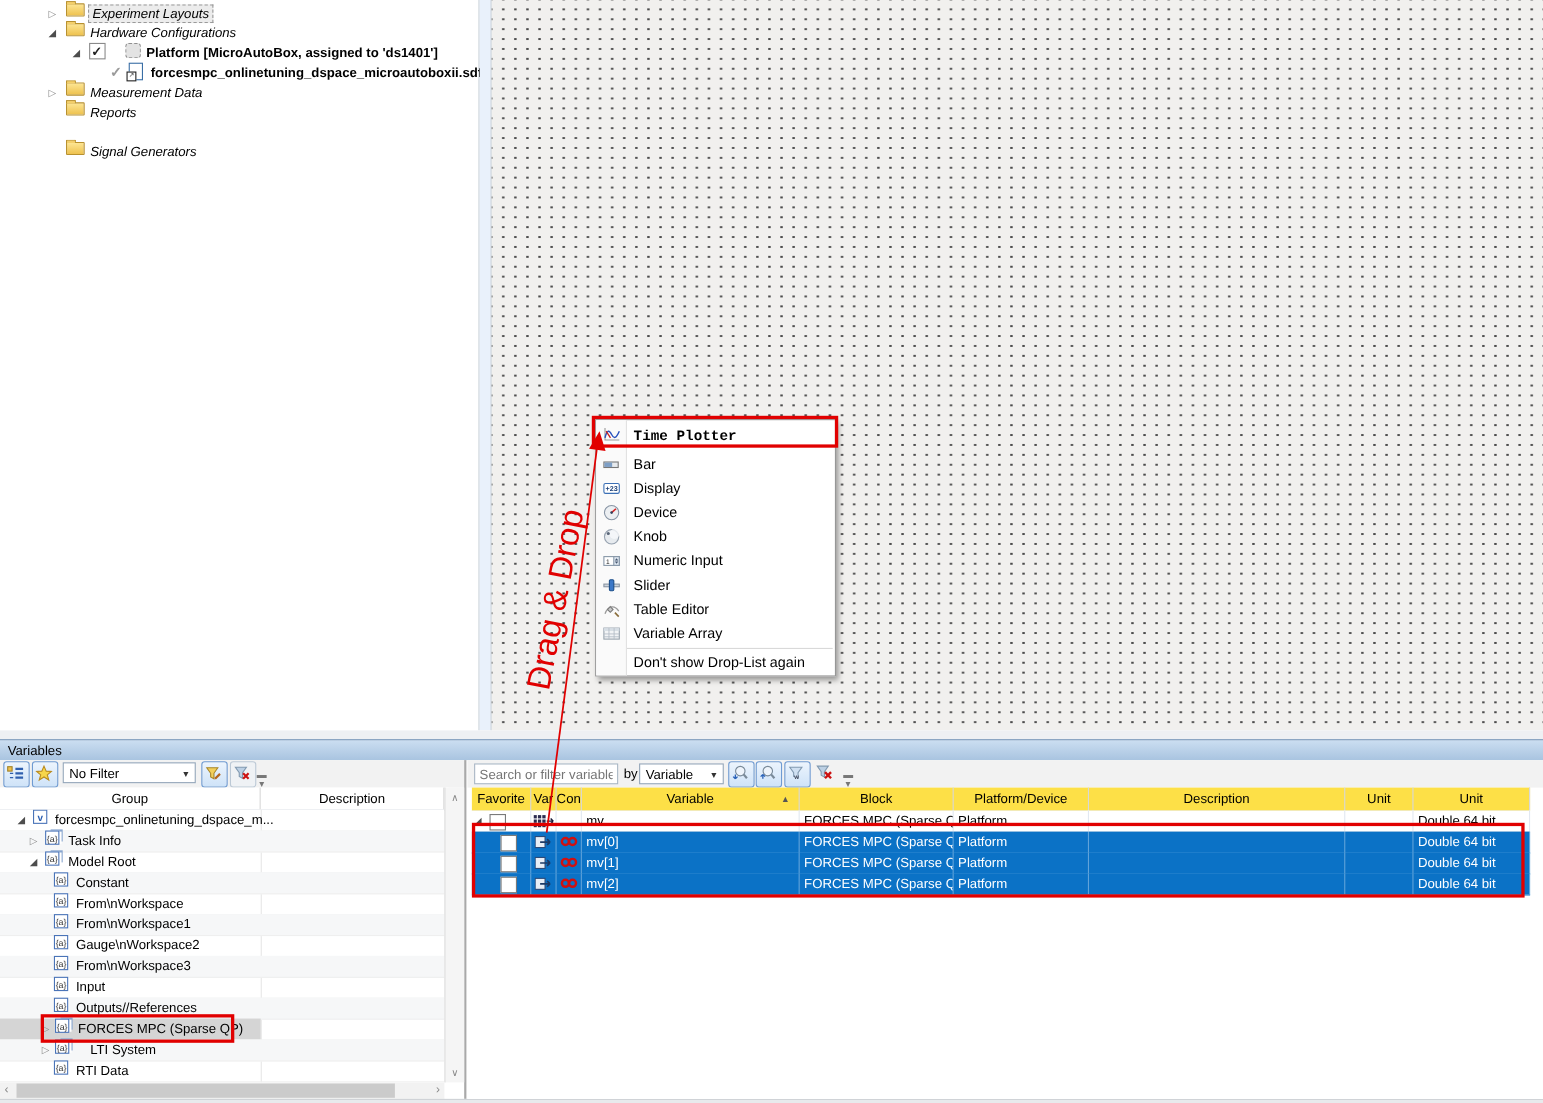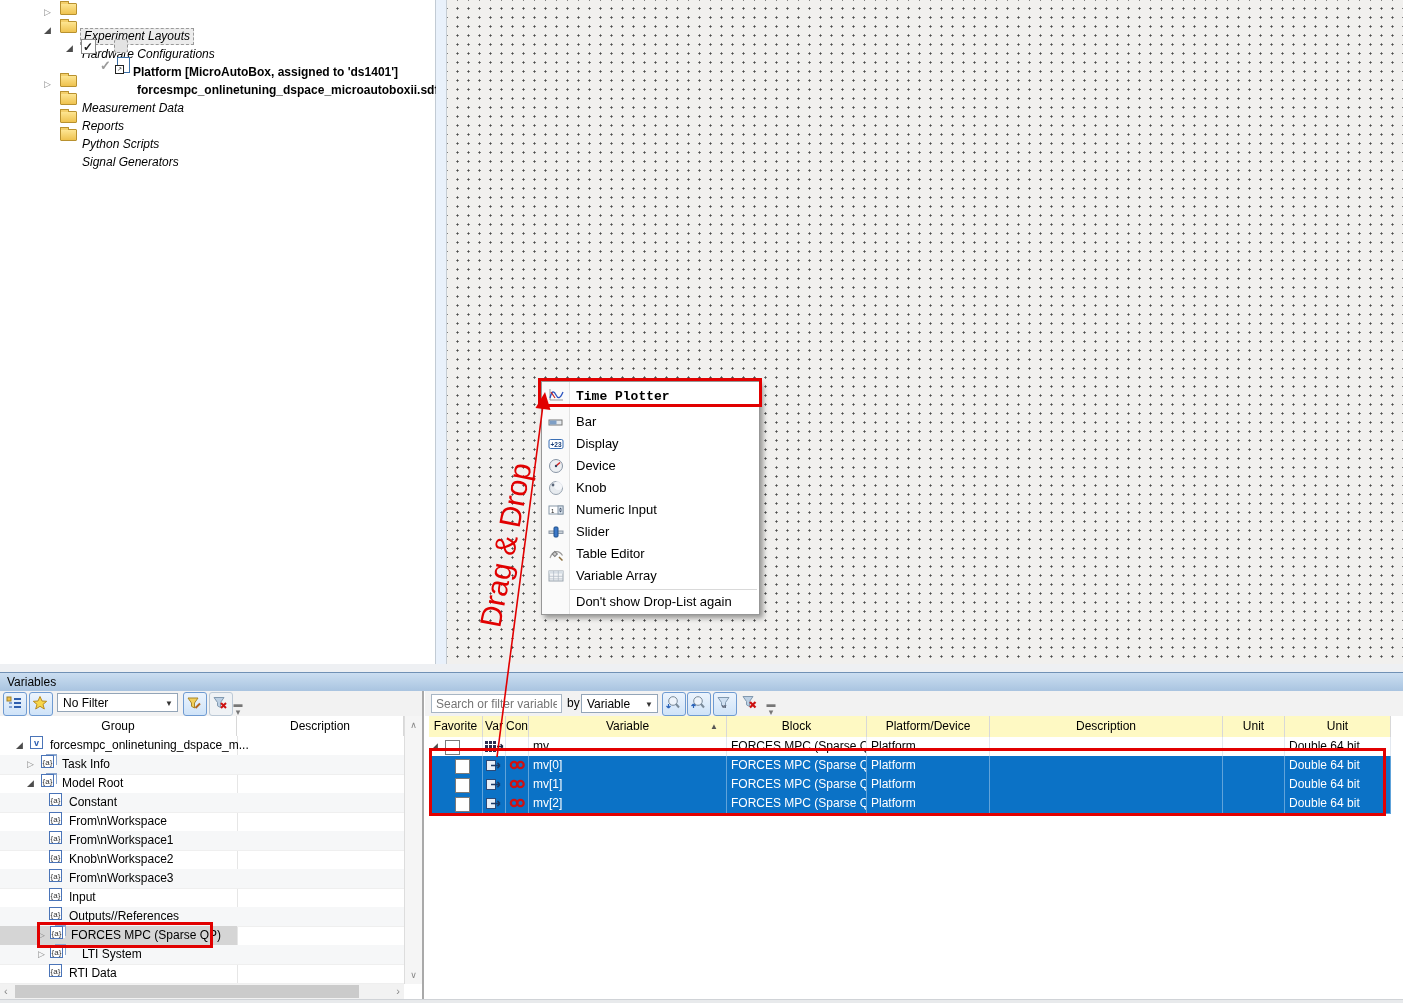--- a/index.html
+++ b/index.html
@@ -13,21 +13,21 @@
           background-image:radial-gradient(circle,#4a4a4a 0.9px,transparent 1.2px);
           background-size:11px 9px;background-position:5px 4px;}
   .xrow{position:absolute;left:0;width:435px;height:18px;line-height:18px;white-space:nowrap;}
   .xrow span{position:absolute;top:0;}
   .tw{font-size:9px;color:#8a8a8a;}
   .tw.open{color:#4d4d4d;}
   .folder{top:4px;width:15px;height:10px;background:linear-gradient(#fde592,#eec24f);
           border:1px solid #b8912f;border-radius:1px;}
   .folder:before{content:"";position:absolute;left:-1px;top:-3px;width:7px;height:2px;
           background:#f3cf6b;border:1px solid #b8912f;border-bottom:none;border-radius:1px 1px 0 0;}
-  .xlabel{font-style:italic;margin-top:24px;}
+  .xlabel{font-style:italic;}
   .xlabel.focus{background:#ececec;border:1px dashed #9a9a9a;padding:0 3px;line-height:15px;top:1px;}
   .bold{font-weight:bold;font-style:normal;}
   .cb{position:absolute;width:13px;height:13px;background:#fff;border:1px solid #8a8a8a;top:2px;}
   .cb.checked:after{content:"✓";position:absolute;left:1px;top:-2px;font-size:12px;font-weight:bold;color:#222;}
   .platform-ic{top:3px;width:12px;height:12px;background:#e3e3e3;border:1px dashed #8f8f8f;border-radius:3px;}
   .sdf-ic{top:2px;width:11px;height:14px;background:#fff;border:1px solid #3a6ea5;}
   .sdf-ic:after{content:"↗";position:absolute;left:-3px;bottom:-2px;width:7px;height:7px;background:#fff;
           border:1px solid #222;font-size:6px;line-height:7px;text-align:center;color:#111;}
   .graycheck{color:#9b9b9b;font-weight:bold;font-size:13px;}
   
@@ -57,21 +57,21 @@
   .tbtn svg{position:absolute;left:2px;top:2px;}
   .combo{position:absolute;height:19px;line-height:19px;background:#fff;border:1px solid #93a5b8;padding-left:5px;box-sizing:border-box;}
   .combo .arr{position:absolute;right:4px;top:0;font-size:8px;color:#333;}
   .ovf{position:absolute;color:#777;font-size:9px;line-height:8px;text-align:center;width:10px;}
   .searchbox{position:absolute;height:19px;border:1px solid #a8b6c4;background:#fff;box-sizing:border-box;
              font-family:"Liberation Sans",sans-serif;font-size:12px;padding:0 4px;color:#444;}
   .hdr{background:#fff;}
   .hcell{position:absolute;top:0;height:100%;box-sizing:border-box;border-right:1px solid #d8d8d8;
          text-align:center;line-height:20px;overflow:hidden;white-space:nowrap;}
   .vl-header{left:0;top:716px;width:408px;height:20px;border-bottom:1px solid #b9c2cc;background:#fff;}
-  .vr-header{left:429px;top:716px;width:962px;height:21px;border-bottom:1px solid #b4bcc6;background:#fef9c3;}
+  .vr-header{left:429px;top:716px;width:962px;height:21px;border-bottom:1px solid #b4bcc6;background:#fde047;}
   .vl-body{left:0;top:736px;width:404px;height:248px;background:#fff;overflow:hidden;}
   .trow{position:absolute;left:0;width:404px;height:19px;line-height:19px;border-bottom:1px solid #efefef;white-space:nowrap;}
   .trow.stripe{background:#f6f7f8;}
   .trow span{position:absolute;top:0;}
   .trow .selband{position:absolute;left:0;top:0;width:237px;height:19px;background:#d5d5d5;}
   .aicon{top:3px;width:13px;height:13px;background:#fff;border:1px solid #4a74b8;font-size:8px;line-height:13px;
          text-align:center;color:#333;box-sizing:border-box;}
   .aicon.dbl{box-shadow:3px 0 0 -1px #fff,4px -2px 0 -1px #89a6cf;}
   .vfile{top:3px;width:13px;height:13px;background:#fff;border:1px solid #4a74b8;color:#2a5db0;font-weight:bold;
          font-size:9px;line-height:12px;text-align:center;box-sizing:border-box;}
@@ -122,24 +122,20 @@
     </div>
     <div class="xrow" style="top:75px">
       <span class="tw" style="left:44px">▷</span>
       <span class="folder" style="left:60px"></span>
       <span class="xlabel" style="left:82px">Measurement Data</span>
     </div>
     <div class="xrow" style="top:93px">
       <span class="folder" style="left:60px"></span>
       <span class="xlabel" style="left:82px">Reports</span>
     </div>
-    <div class="xrow" style="top:111px">
-      <span class="folder" style="left:60px"></span>
-      <span class="xlabel" style="left:82px">Python Scripts</span>
-    </div>
     <div class="xrow" style="top:129px">
       <span class="folder" style="left:60px"></span>
       <span class="xlabel" style="left:82px">Signal Generators</span>
     </div>
   </div>
 
   <div class="abs splitter-v"></div>
   <div class="abs canvas"></div>
 
   <div class="abs menu">
@@ -343,21 +339,21 @@
     <div class="trow" style="top:76px">
       <span class="aicon" style="left:49px">{a}</span>
       <span style="left:69px">From\nWorkspace</span>
     </div>
     <div class="trow stripe" style="top:95px">
       <span class="aicon" style="left:49px">{a}</span>
       <span style="left:69px">From\nWorkspace1</span>
     </div>
     <div class="trow" style="top:114px">
       <span class="aicon" style="left:49px">{a}</span>
-      <span style="left:69px">Knob\nWorkspace2</span>
+      <span style="left:69px">Gauge\nWorkspace2</span>
     </div>
     <div class="trow stripe" style="top:133px">
       <span class="aicon" style="left:49px">{a}</span>
       <span style="left:69px">From\nWorkspace3</span>
     </div>
     <div class="trow" style="top:152px">
       <span class="aicon" style="left:49px">{a}</span>
       <span style="left:69px">Input</span>
     </div>
     <div class="trow stripe" style="top:171px">

